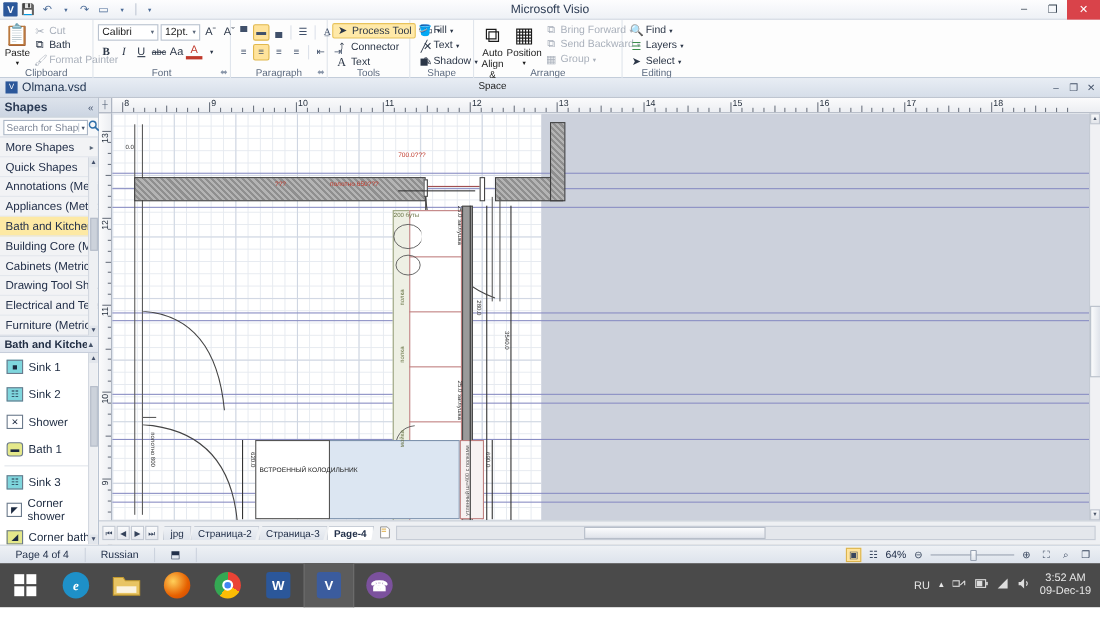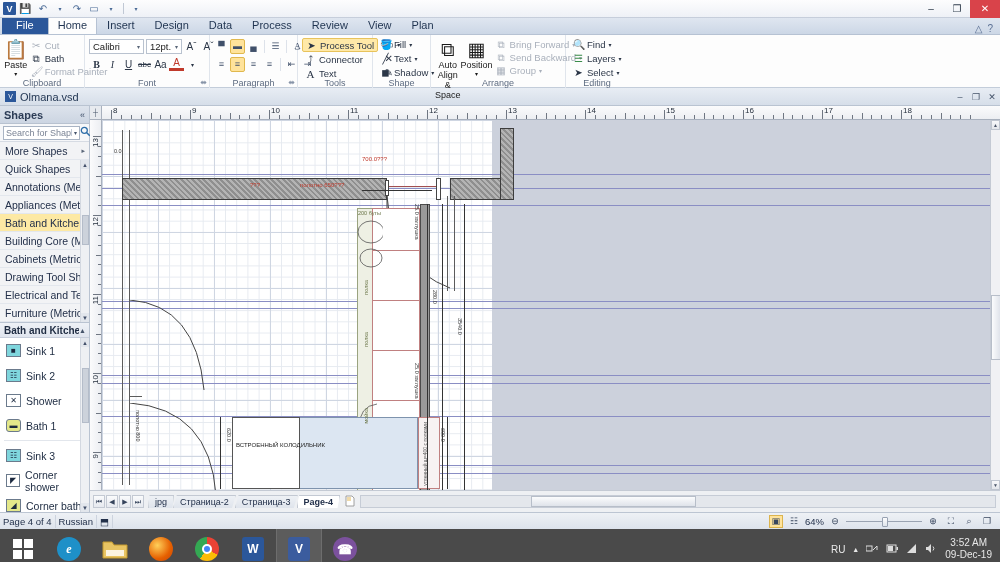--- a/index.html
+++ b/index.html
@@ -241,21 +241,21 @@
   .newtab{ font-size:9px; color:#bd9a22; padding-left:5px;}
   .hbar { flex:1; height:13px; margin:0 4px; position:relative;
     background:#e4e7ec; border:1px solid #c6ccd6;}
   .hbar .thumb{position:absolute;left:170px;top:0;width:165px;height:11px;
     background:linear-gradient(#fbfcfd,#dfe3ea);border:1px solid #b7bec9;}
 
   
   .statusbar { height:17px; background:linear-gradient(#eef1f5,#dde3ec);
     border-top:1px solid #bcc5d2; display:flex; align-items:center;
     font-size:9.5px; color:#22304a; }
-  .statusbar .sect{ padding:0 3px; border-right:1px solid #ccd3de; height:13px;
+  .statusbar .sect{ padding:0 14px; border-right:1px solid #ccd3de; height:13px;
     display:flex; align-items:center;}
   .statusbar .right{ margin-left:auto; display:flex; align-items:center; gap:4px;
     padding-right:6px;}
   .zicon{width:14px;height:13px;display:flex;align-items:center;
     justify-content:center;font-size:9px;color:#38465e;}
   .zicon.sel{background:#ffe39b;border:1px solid #dcb44e;}
   .zslider{ position:relative; width:76px; height:13px;}
   .zslider .trk{position:absolute;top:6px;left:0;right:0;height:1px;background:#9aa3b2;}
   .zslider .hnd{position:absolute;left:36px;top:2px;width:6px;height:10px;
     background:linear-gradient(#fcfcfd,#dfe4eb);border:1px solid #98a2b2;border-radius:1px;}
@@ -291,42 +291,28 @@
       <div class="vlogo">V</div>
       <div class="qicon">💾</div>
       <div class="qicon">↶</div>
       <div class="qicon" style="font-size:6px">▾</div>
       <div class="qicon">↷</div>
       <div class="qicon">▭</div>
       <div class="qicon" style="font-size:6px">▾</div>
       <div class="sep"></div>
       <div class="qicon" style="font-size:6px">▾</div>
     </div>
+    <div class="apptitle">Microsoft Visio</div>
     <div class="wbtns">
       <div class="wbtn">–</div>
       <div class="wbtn">❐</div>
       <div class="wbtn close">✕</div>
     </div>
   </div>
 
-  <div class="tabstrip">
-    <div class="tab file">File</div>
-    <div class="tab active">Home</div>
-    <div class="tab">Insert</div>
-    <div class="tab">Design</div>
-    <div class="tab">Data</div>
-    <div class="tab">Process</div>
-    <div class="tab">Review</div>
-    <div class="tab">View</div>
-    <div class="tab">Plan</div>
-    <div class="helpicons">
-      <span>△</span>
-      <span>?</span>
-    </div>
-  </div>
 
   <div class="ribbon">
 
     <div class="group" style="width:85px">
       <div class="gbody">
         <div class="bigbtn">
           <span class="ic">📋</span>
           <span class="tx">Paste</span>
           <span style="font-size:6px">▾</span>
         </div>

